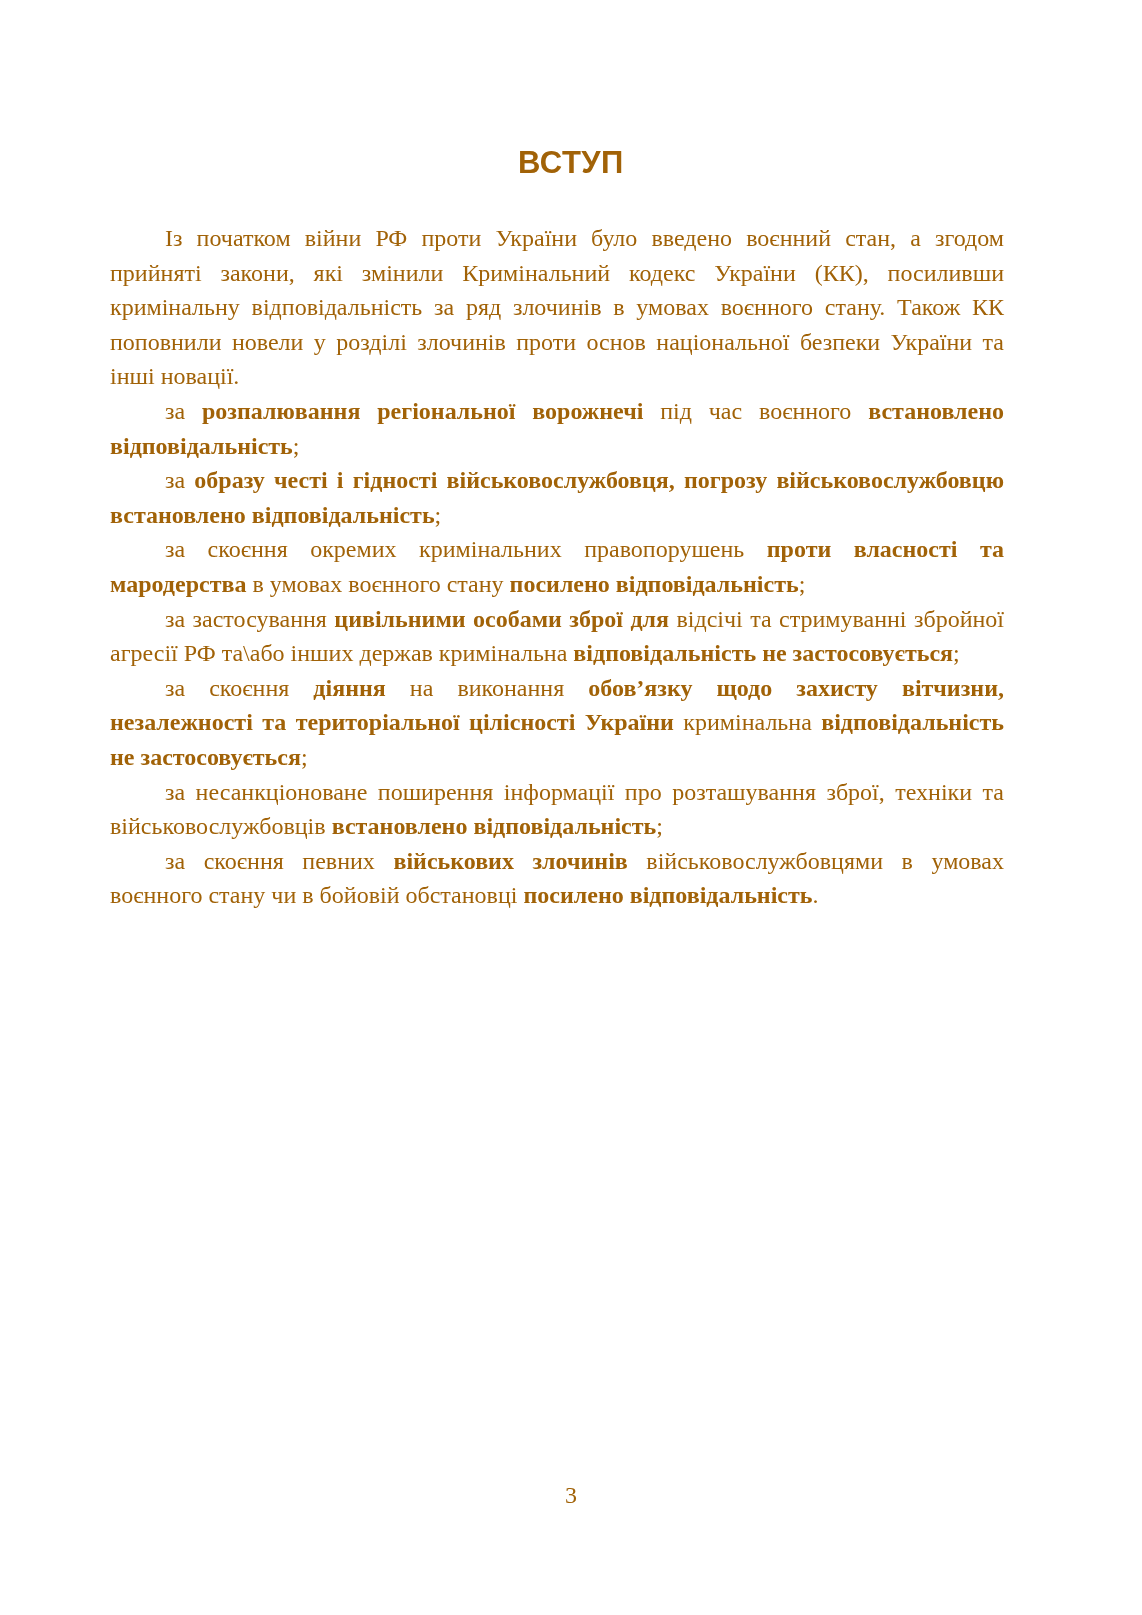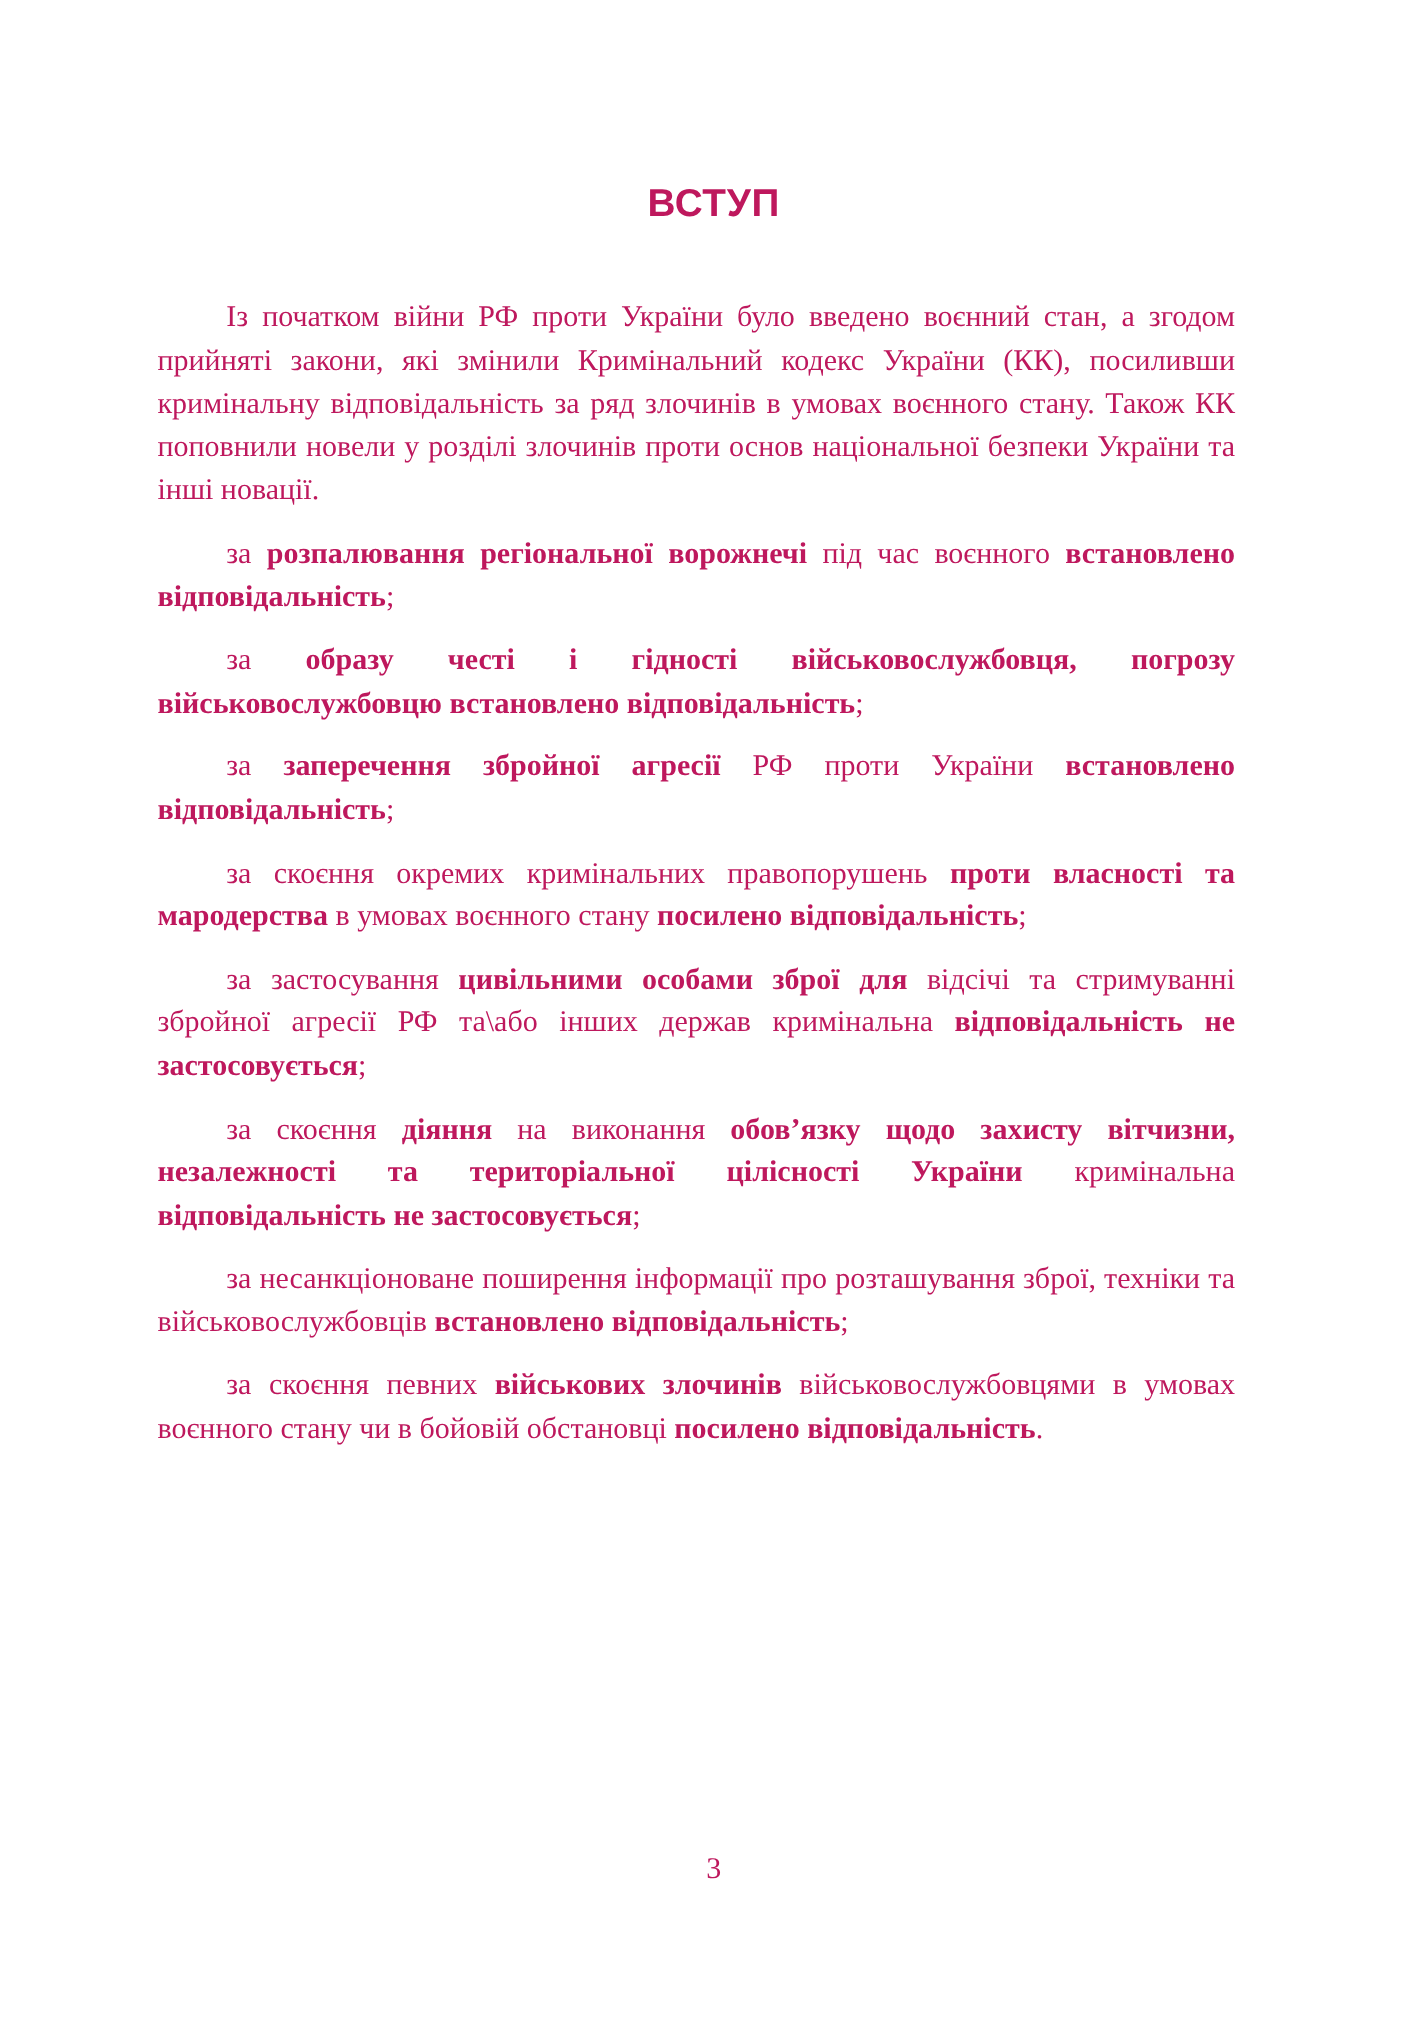--- a/index.html
+++ b/index.html
@@ -5,21 +5,21 @@
   html, body {
     margin: 0;
     padding: 0;
     background: #ffffff;
   }
   .page {
     position: relative;
     width: 1142px;
     height: 1615px;
     background: #ffffff;
-    color: #be185d;
+    color: #a16207;
     font-family: "Liberation Serif", serif;
     overflow: hidden;
   }
   .title {
     position: absolute;
     top: 146px;
     left: 0;
     width: 100%;
     margin: 0;
     text-align: center;
@@ -33,21 +33,21 @@
     position: absolute;
     top: 221px;
     left: 110px;
     width: 894px;
     font-size: 24px;
     line-height: 34.6px;
     text-align: justify;
     text-justify: inter-word;
   }
   .para {
-    margin: 16px;
+    margin: 0;
     padding: 0;
     text-indent: 55px;
   }
   .para .b {
     font-weight: bold;
   }
   .page-number {
     position: absolute;
     top: 1482px;
     left: 0;
@@ -58,21 +58,20 @@
 </style>
 </head>
 <body>
 
 <div class="page">
   <h1 class="title">ВСТУП</h1>
   <div class="content">
       <p class="para"><span>Із початком війни РФ проти України було введено воєнний стан, а згодом прийняті закони, які змінили Кримінальний кодекс України (КК), посиливши кримінальну відповідальність за ряд злочинів в умовах воєнного стану. Також КК поповнили новели у розділі злочинів проти основ національної безпеки України та інші новації.</span></p>
       <p class="para"><span>за </span><span class="b">розпалювання регіональної ворожнечі</span><span> під час воєнного </span><span class="b">встановлено відповідальність</span><span>;</span></p>
       <p class="para"><span>за </span><span class="b">образу честі і гідності військовослужбовця, погрозу військовослужбовцю встановлено відповідальність</span><span>;</span></p>
-      <p class="para"><span>за </span><span class="b">заперечення збройної агресії</span><span> РФ проти України </span><span class="b">встановлено відповідальність</span><span>;</span></p>
       <p class="para"><span>за скоєння окремих кримінальних правопорушень </span><span class="b">проти власності та мародерства</span><span> в умовах воєнного стану </span><span class="b">посилено відповідальність</span><span>;</span></p>
       <p class="para"><span>за застосування </span><span class="b">цивільними особами зброї для</span><span> відсічі та стримуванні збройної агресії РФ та\або інших держав кримінальна </span><span class="b">відповідальність не застосовується</span><span>;</span></p>
       <p class="para"><span>за скоєння </span><span class="b">діяння</span><span> на виконання </span><span class="b">обов’язку щодо захисту вітчизни, незалежності та територіальної цілісності України</span><span> кримінальна </span><span class="b">відповідальність не застосовується</span><span>;</span></p>
       <p class="para"><span>за несанкціоноване поширення інформації про розташування зброї, техніки та військовослужбовців </span><span class="b">встановлено відповідальність</span><span>;</span></p>
       <p class="para"><span>за скоєння певних </span><span class="b">військових злочинів</span><span> військовослужбовцями в умовах воєнного стану чи в бойовій обстановці </span><span class="b">посилено відповідальність</span><span>.</span></p>
     </div>
   <div class="page-number">3</div>
 </div>
 
 </body></html>

